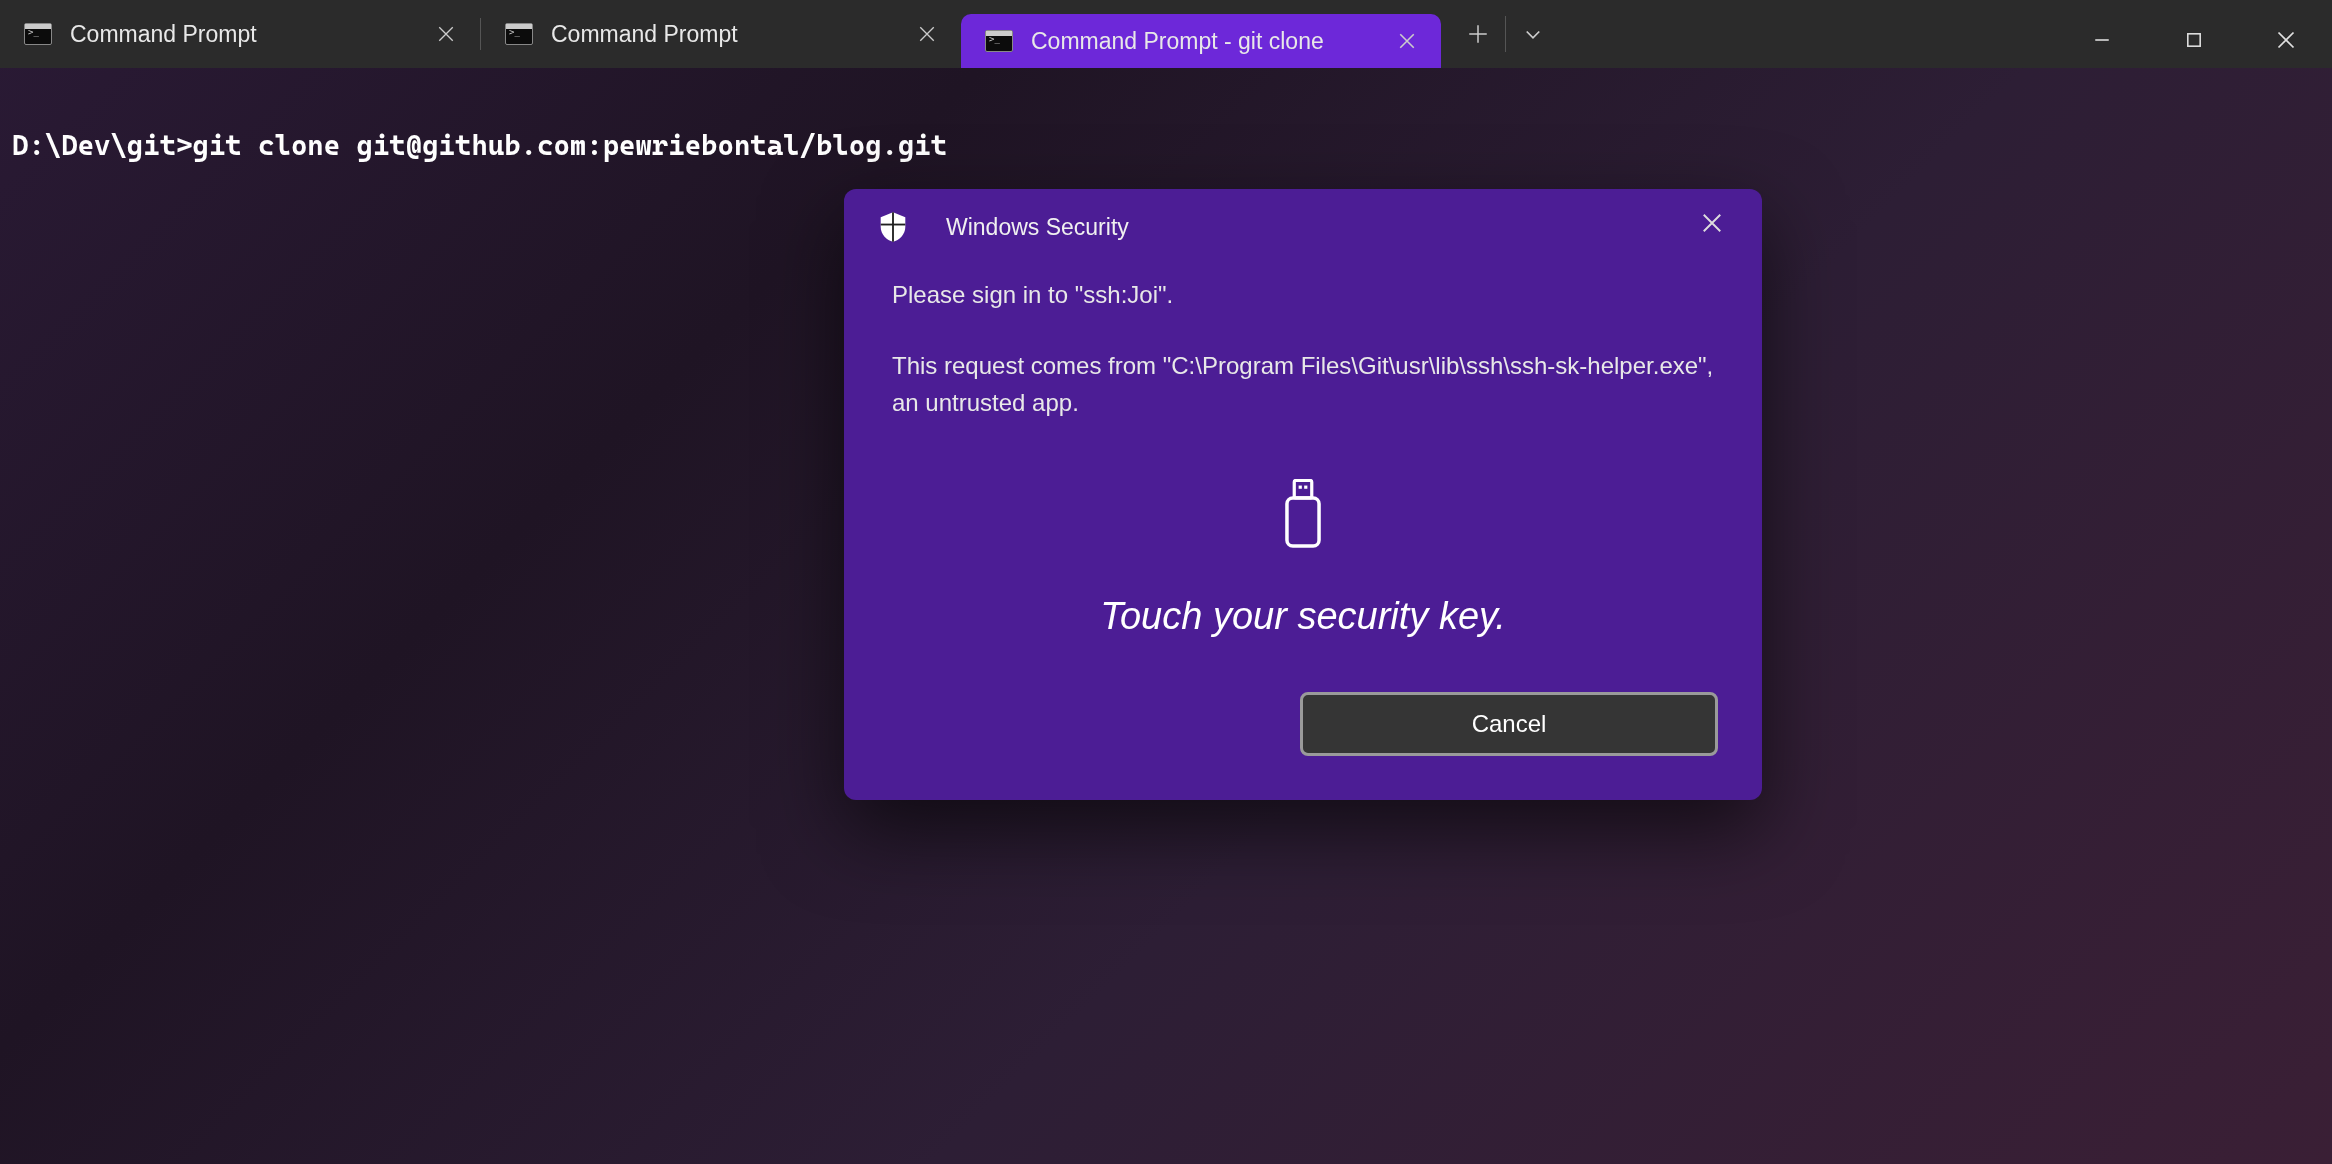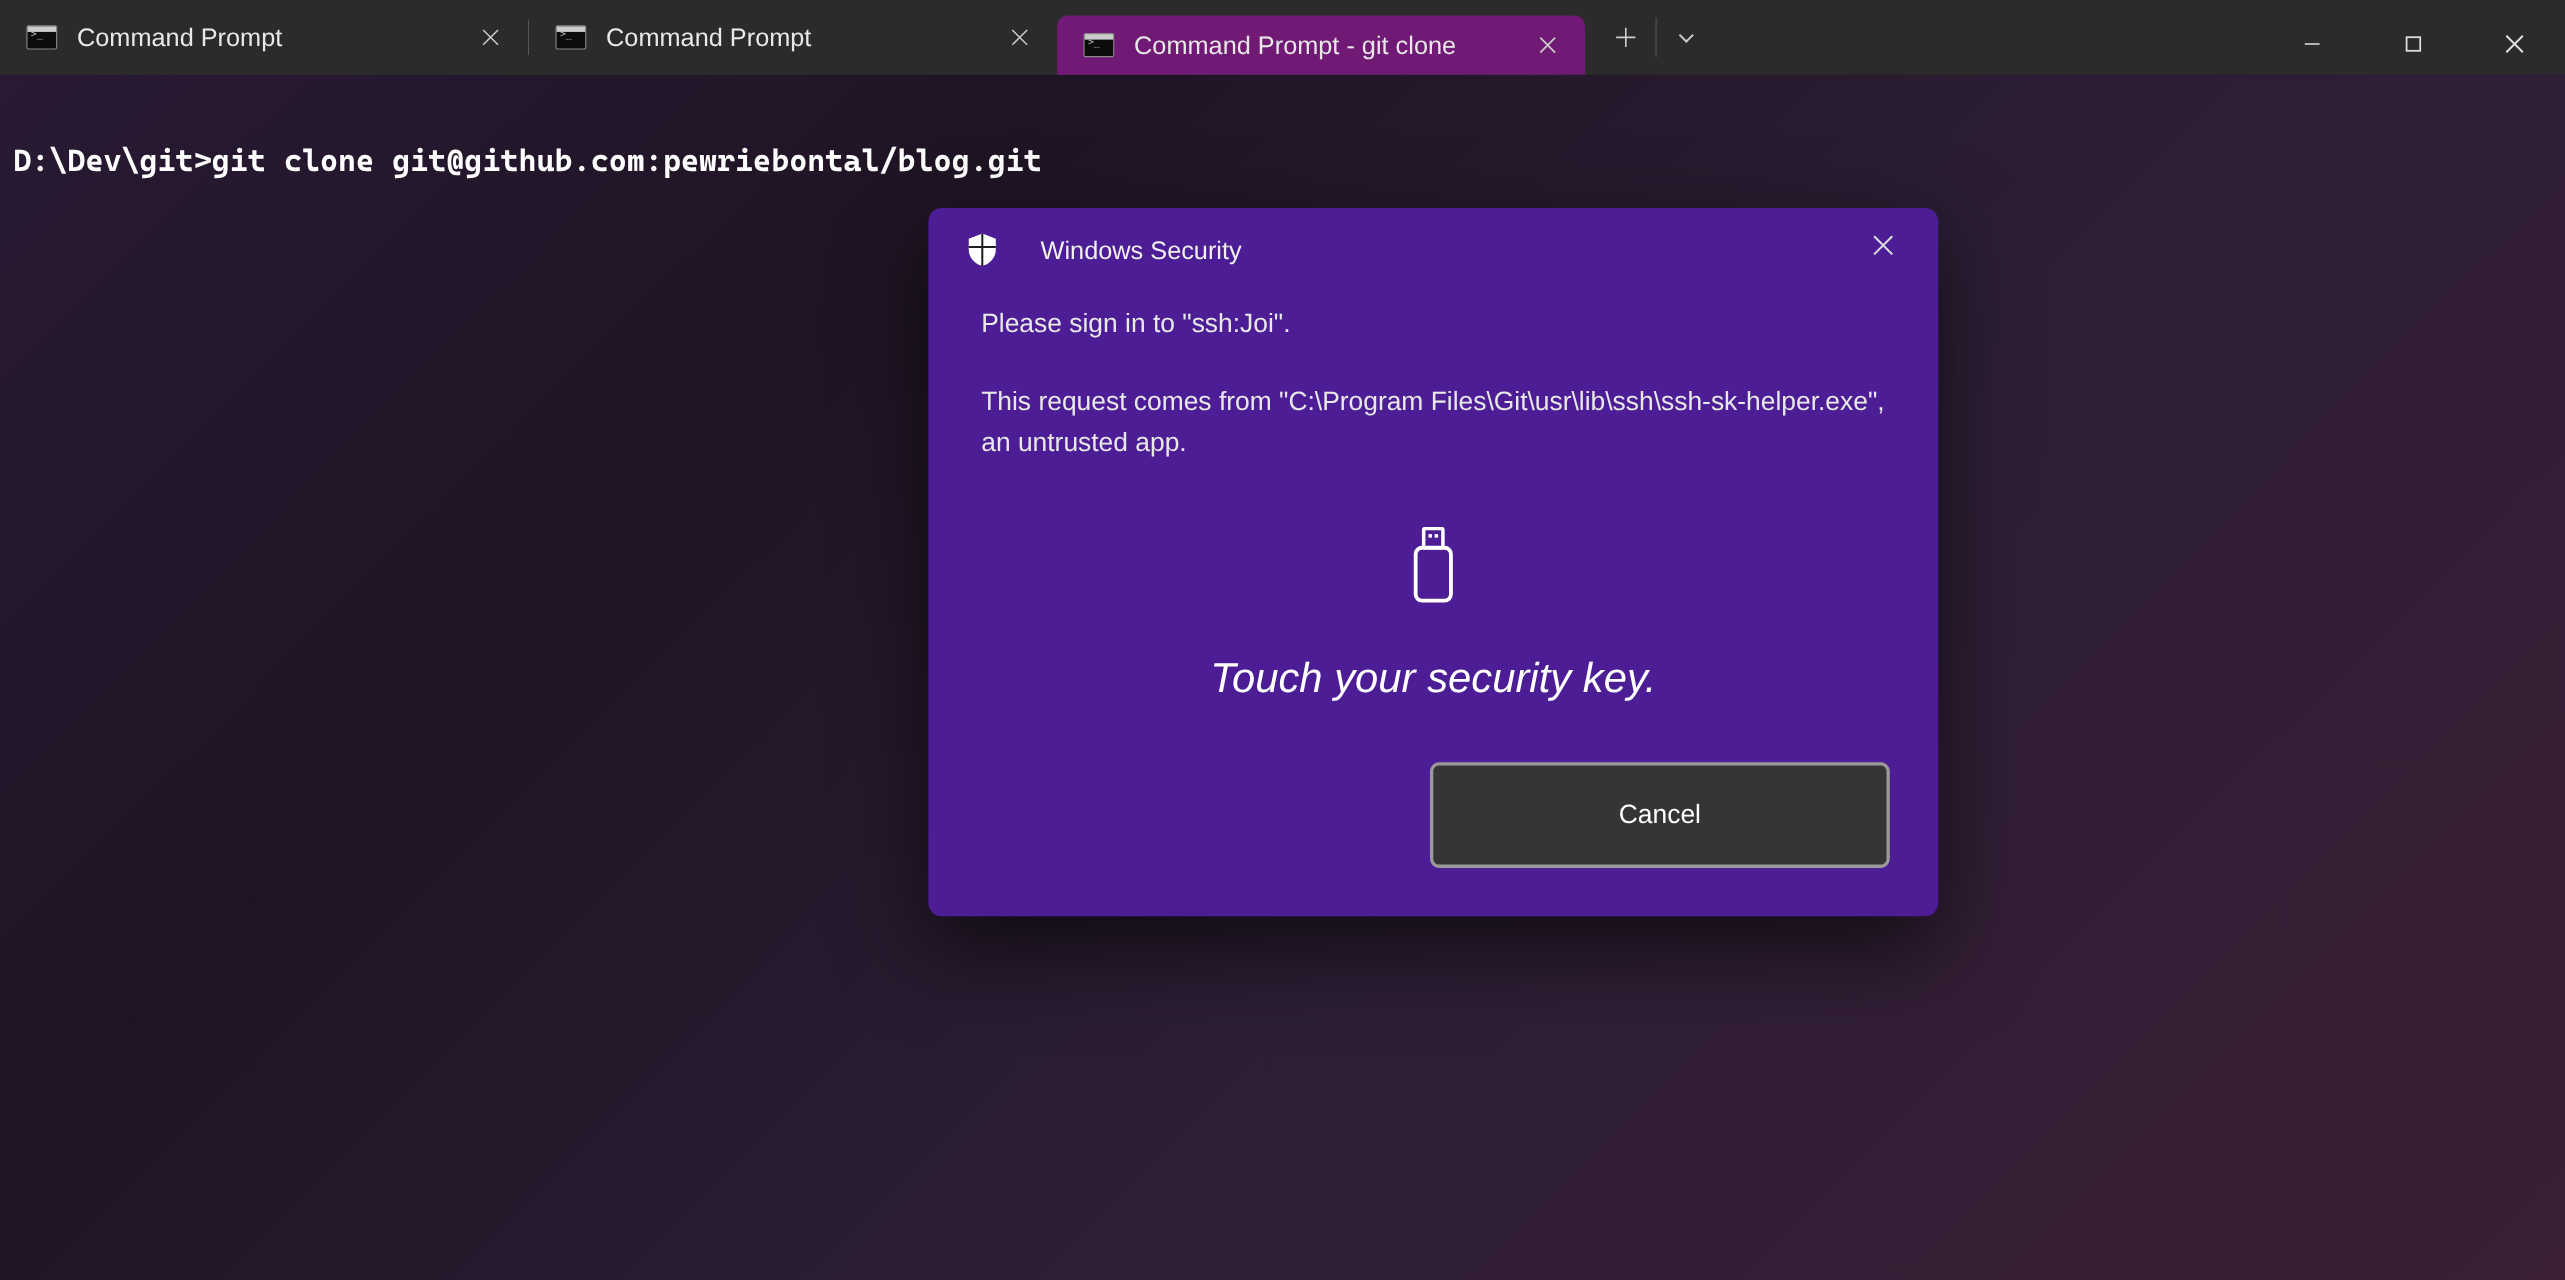--- a/index.html
+++ b/index.html
@@ -33,21 +33,21 @@
       padding: 0 18px 0 24px;
       gap: 18px;
       min-width: 480px;
       position: relative;
       cursor: pointer;
     }
     .tab.inactive {
       background: #2b2b2b;
     }
     .tab.active {
-      background: #701a75;
+      background: #6d28d9;
       border-top-left-radius: 10px;
       border-top-right-radius: 10px;
       margin-top: 14px;
       padding-top: 0;
       justify-content: space-between;
     }
     .tab-separator {
       width: 1px;
       background: #555;
       margin: 18px 0;
@@ -204,21 +204,21 @@
       margin: 0 auto 42px auto;
     }
     .security-prompt {
       font-size: 38px;
       font-weight: 400;
       margin-bottom: 54px;
       font-style: italic;
     }
     .cancel-btn {
       width: 418px;
-      height: 96px;
+      height: 64px;
       background: #353535;
       border: 3px solid #9a9a9a;
       border-radius: 8px;
       color: #fff;
       font-size: 24px;
       font-family: inherit;
       cursor: pointer;
       float: right;
       margin-right: -4px;
     }

